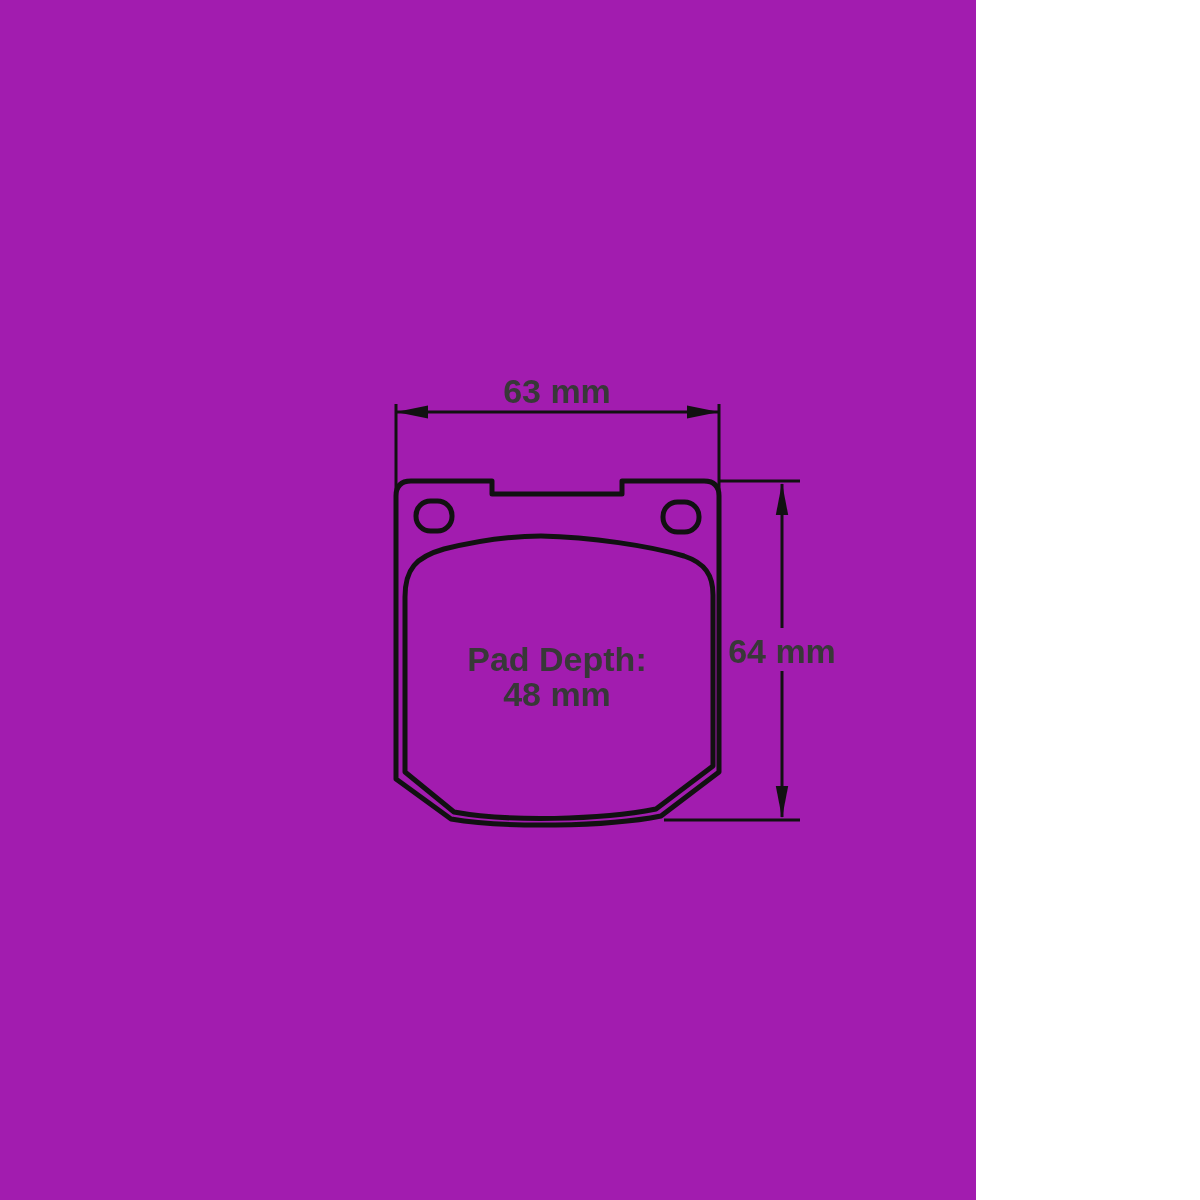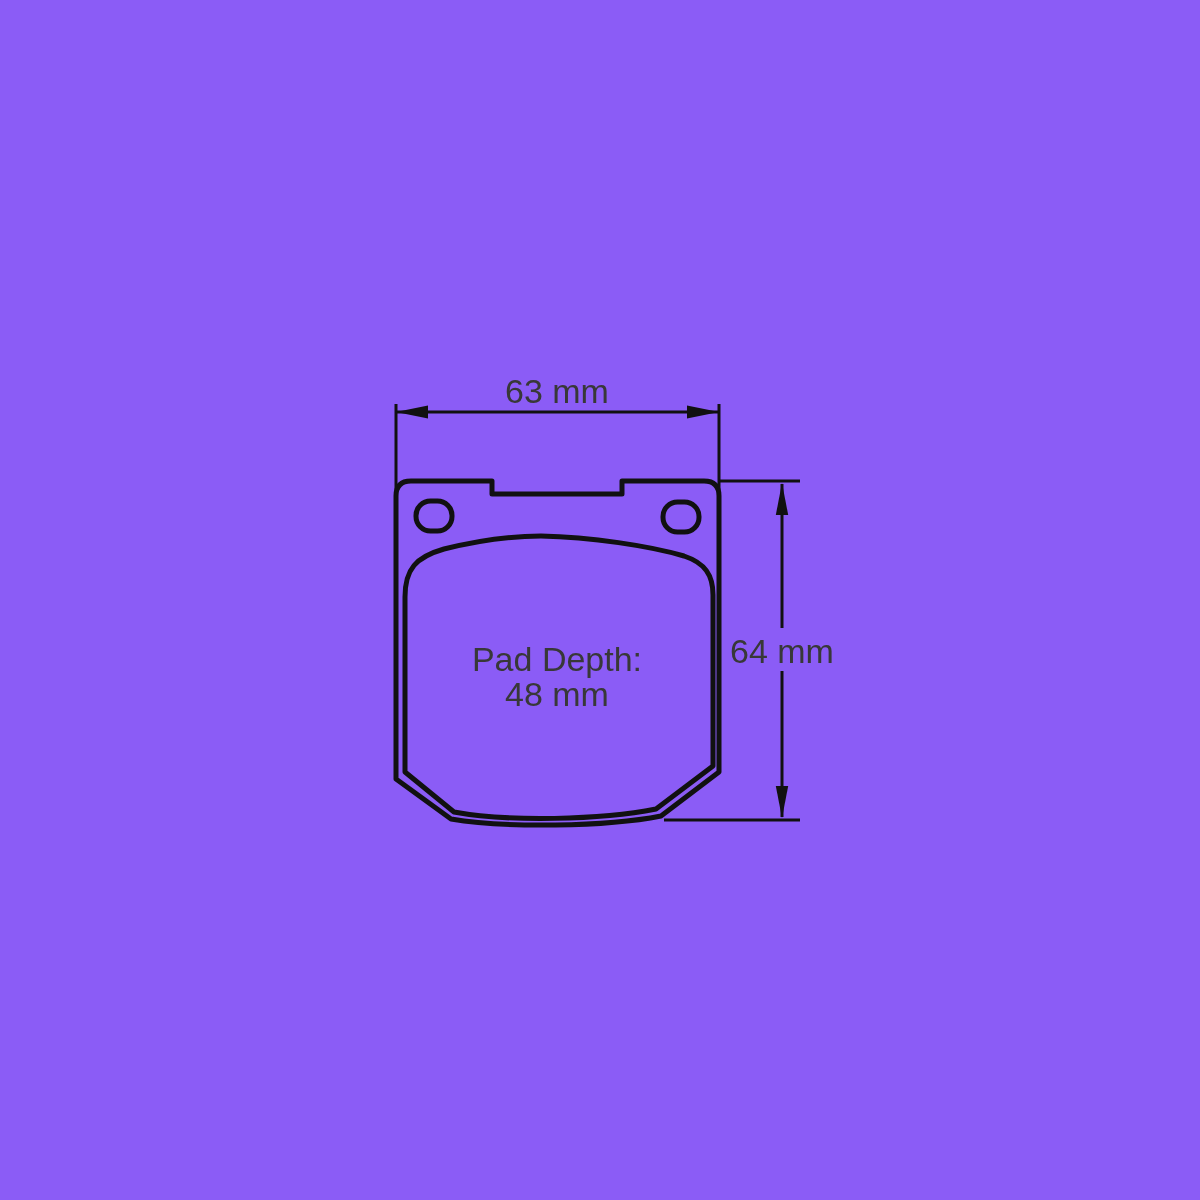--- a/index.html
+++ b/index.html
@@ -2,24 +2,25 @@
 <html><head>
 <meta charset="utf-8">
 <style>
   html, body {
     margin: 0;
     padding: 0;
     background: #ffffff;
   }
   .canvas {
     position: relative;
-    width: 1200px;
+    width: 976px;
     height: 1200px;
-    background: #8b5cf6;
+    background: #a21caf;
     overflow: hidden;
+    font-weight: bold;
   }
   svg.drawing {
     position: absolute;
     left: 0;
     top: 0;
     width: 1200px;
     height: 1200px;
     display: block;
   }
   .outline {

